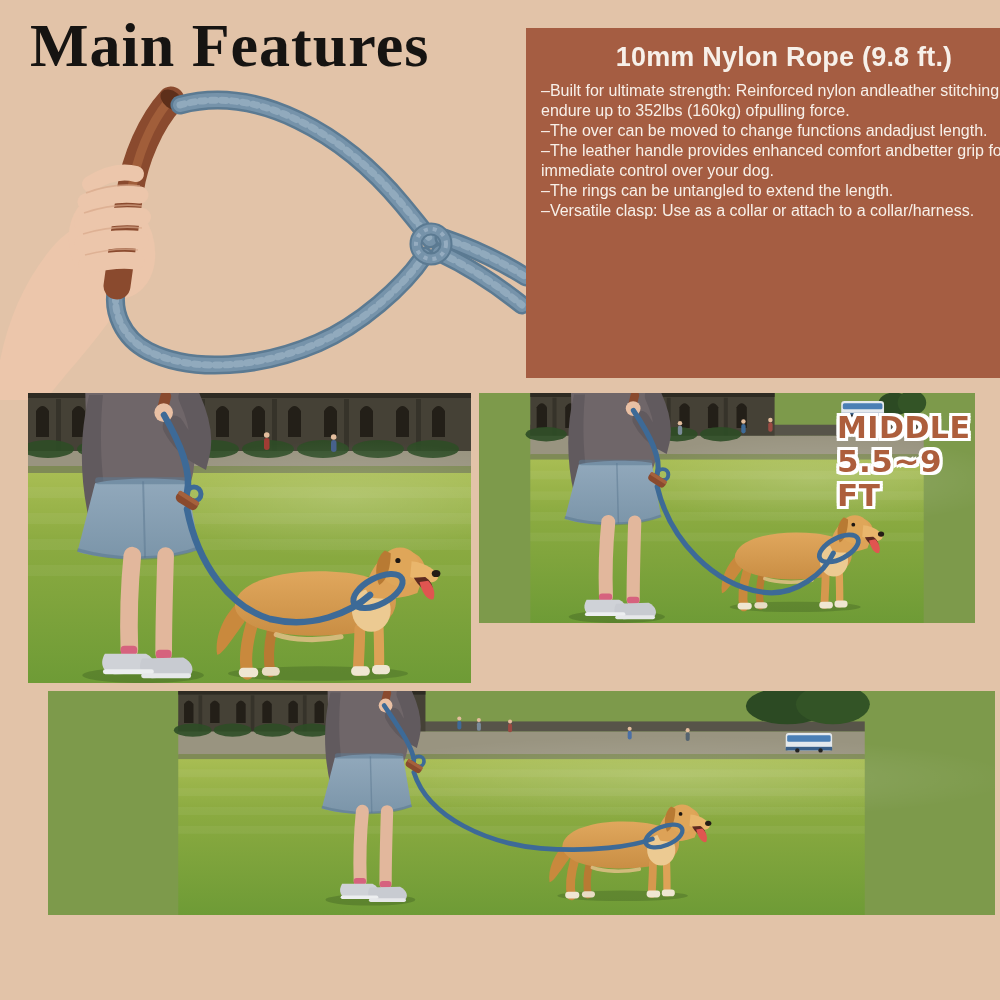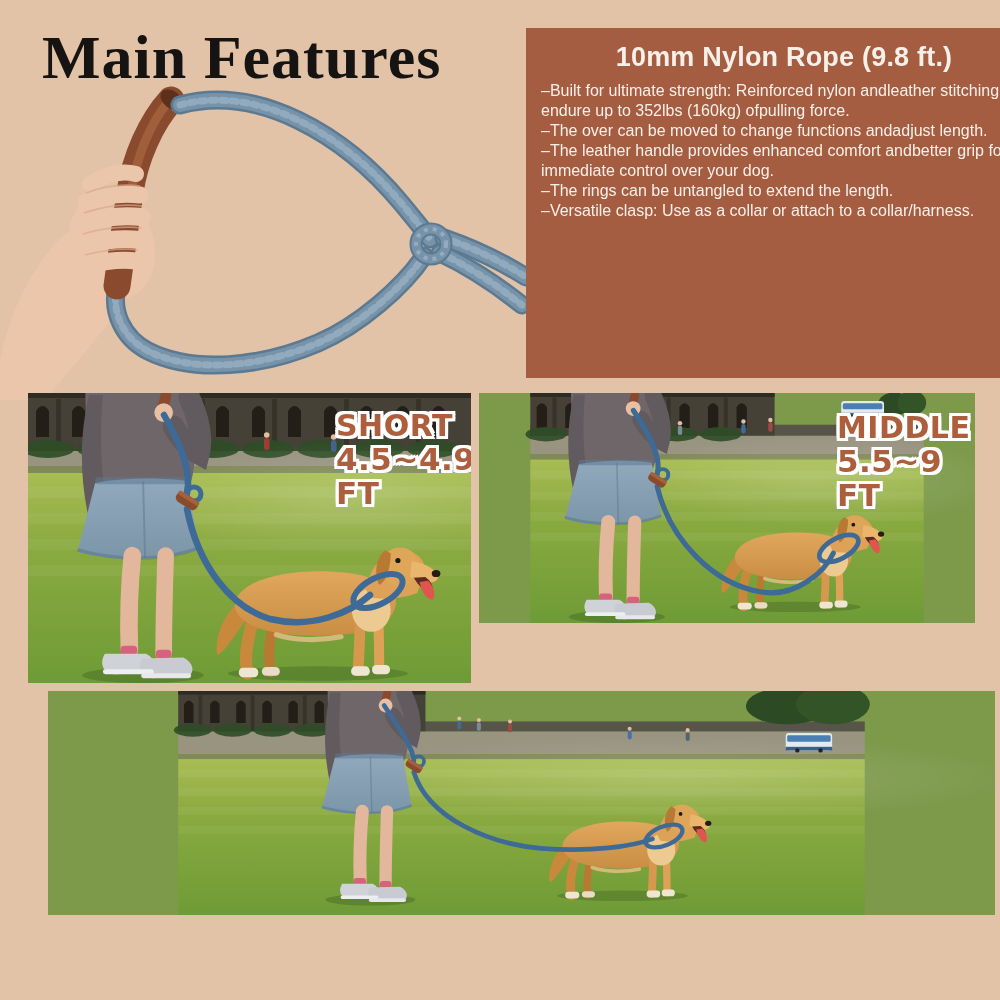--- a/index.html
+++ b/index.html
@@ -3,21 +3,21 @@
 <meta charset="utf-8">
 <style>
   :root{
     --bg:#e2c3a8; --panel:#a55d42; --panel-text:#f7f0e9;
     --title-text:#161412; --label-text:#ad5e3c;
   }
   html,body{margin:0;padding:0;}
   body{background:#888;font-family:"Liberation Sans",sans-serif;}
   .canvas{position:relative;width:1000px;height:1000px;background:var(--bg);overflow:hidden;margin:0 auto;}
 
-  .title{position:absolute;left:30px;top:10px;margin:12px;
+  .title{position:absolute;left:30px;top:10px;margin:0;
     font-family:"Liberation Serif",serif;font-weight:700;font-size:62px;
     letter-spacing:1px;color:var(--title-text);}
 
   .hero{position:absolute;left:0;top:80px;width:540px;height:320px;}
 
   .feature-box{position:absolute;left:526px;top:28px;width:514px;height:350px;
     background:var(--panel);box-sizing:border-box;padding:12px 13px 0 15px;}
   .fb-heading{margin:2px 0 8px 0;text-align:center;font-size:27px;font-weight:700;
     color:var(--panel-text);letter-spacing:0.2px;}
   .fb-line{margin:0;font-size:16px;line-height:20px;color:var(--panel-text);}
@@ -205,24 +205,20 @@
         <path d="M159,116 C170,172 202,214 242,226 C284,236 322,220 342,202" fill="none" stroke="#3d6a97" stroke-width="6.5" stroke-linecap="round"></path>
         <circle cx="166" cy="101" r="7" fill="none" stroke="#3d6a97" stroke-width="5"></circle>
         <g transform="translate(159,108) rotate(32)">
           <rect x="-12" y="-5.5" width="24" height="11" rx="5" fill="#8a4a2e"></rect>
           <rect x="-12" y="-5.5" width="24" height="4.5" rx="2" fill="#a5613c"></rect>
         </g>
         <g transform="translate(350,198) rotate(-28)">
           <ellipse rx="27" ry="13" fill="none" stroke="#3d6a97" stroke-width="6"></ellipse>
         </g>
       </svg>
-    <figcaption class="range-label">
-      <span class="l1">SHORT</span>
-      <span class="l2">4.5~4.9 FT</span>
-    </figcaption>
   </figure>
 
   <figure class="photo p-middle">
     <svg viewBox="0 0 496 290">
         <defs>
   <linearGradient id="grass-middle" x1="0" y1="84" x2="0" y2="290" gradientUnits="userSpaceOnUse">
     <stop offset="0" stop-color="#a8bd53"></stop>
             <stop offset="0.32" stop-color="#8cab41"></stop>
             <stop offset="1" stop-color="#6e9b36"></stop>
           </linearGradient>

